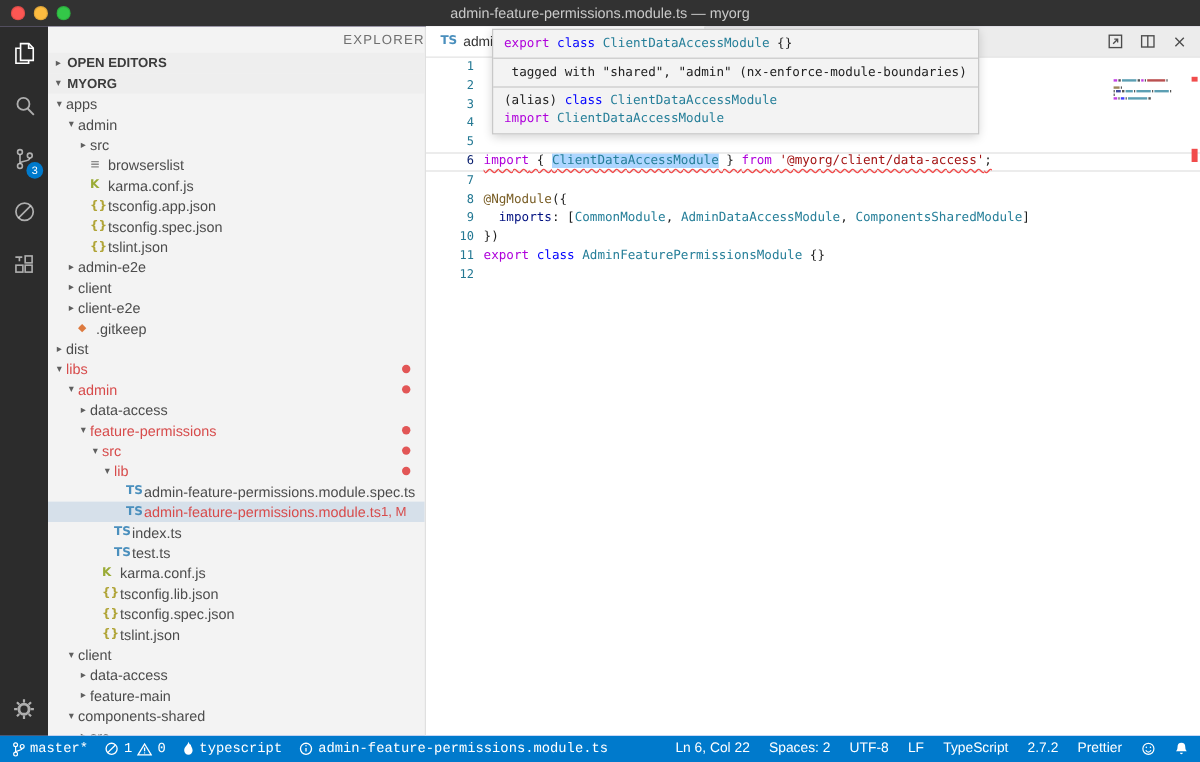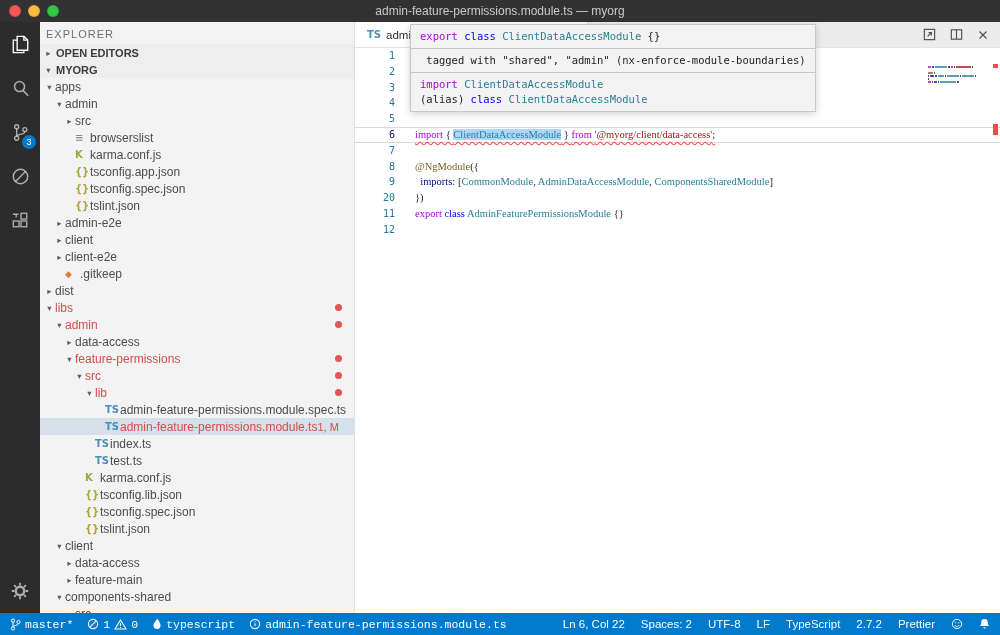--- a/index.html
+++ b/index.html
@@ -18,21 +18,21 @@
   
   .main{display:flex;height:591px;}
   .activitybar{width:40px;background:#2c2c2c;display:flex;flex-direction:column;flex:none;}
   .ab-item{height:44px;display:flex;align-items:center;justify-content:center;color:rgba(255,255,255,.62);position:relative;cursor:pointer;}
   .ab-item.active{color:#ffffff;}
   .ab-badge{position:absolute;right:4px;bottom:5px;background:#007acc;color:#fff;font-size:9px;min-width:14px;height:14px;line-height:14px;border-radius:8px;text-align:center;padding:0 2px;}
   .ab-spacer{flex:1;}
 
   
   .sidebar{width:315px;background:#f3f3f3;overflow:hidden;display:flex;flex-direction:column;flex:none;border-right:1px solid #e0e0e0;}
-  .sidebar-title{height:22px;line-height:24px;padding-left:6px;font-size:11px;letter-spacing:1px;color:#6f6f6f;flex:none;}
+  .sidebar-title{height:22px;line-height:24px;padding-left:6px;font-size:11px;letter-spacing:1px;color:#6f6f6f;flex:none;text-align:right;}
   .section-header{height:17px;display:flex;align-items:center;font-size:11px;font-weight:bold;color:#3c3c3c;padding-left:3px;gap:2px;cursor:pointer;background:#eeeeee;flex:none;}
   .twisty{width:11px;text-align:center;font-size:8.5px;color:#5f5f5f;flex:none;font-family:"DejaVu Sans",sans-serif;}
   .tree{flex:1;overflow:hidden;}
   .tree-row{display:flex;align-items:center;height:17px;font-size:12px;color:#4c4c4c;cursor:pointer;white-space:nowrap;}
   .tree-row.selected{background:#d6e0ea;}
   .tree-row.red .tree-label{color:#d74b4b;}
   .fi{display:inline-block;width:15px;flex:none;font-size:10px;font-weight:bold;font-family:"DejaVu Sans",sans-serif;}
   .fi.ts{color:#4a8fbd;}
   .fi.json{color:#b0a437;}
   .fi.karma{color:#9aab35;font-size:10px;}
@@ -46,21 +46,21 @@
   .tabbar{height:26px;background:#ececec;display:flex;align-items:stretch;justify-content:space-between;flex:none;border-bottom:1px solid #e5e5e5;}
   .tab{display:flex;align-items:center;background:#ffffff;padding:0 12px;gap:5px;font-size:11.5px;color:#333;border-right:1px solid #dcdcdc;cursor:pointer;white-space:nowrap;}
   .tab .fi{width:auto;}
   .editor-actions{display:flex;align-items:center;gap:12px;padding-right:10px;color:#4c4c4c;}
   .editor-actions .icon{cursor:pointer;display:inline-flex;}
   .code-area{flex:1;position:relative;overflow:hidden;}
   .code-line{display:flex;height:15.8px;line-height:15.8px;font-family:"DejaVu Sans Mono",monospace;font-size:10.5px;white-space:pre;}
   .code-line.current{box-shadow:inset 0 1px 0 #d9d9d9, inset 0 -1px 0 #d9d9d9;}
   .gutter{width:40px;text-align:right;color:#237893;flex:none;font-size:10px;}
   .gutter.active{color:#0b216f;}
-  .line-content{margin-left:20px;font-family:Liberation Serif, serif;}
+  .line-content{margin-left:8px;}
   .c-kw{color:#af00db;}
   .c-kwb{color:#0000ff;}
   .c-cls{color:#267f99;}
   .c-var{color:#001080;}
   .c-str{color:#a31515;}
   .c-dec{color:#795e26;}
   .c-pl{color:#1e1e1e;}
   .sel{background:#add6ff;}
   .sq{text-decoration-line:underline;text-decoration-style:wavy;text-decoration-color:#f14c4c;text-underline-offset:2.5px;}
 
@@ -357,21 +357,21 @@
         <div id="code-lines">
             <div class="code-line"><span class="gutter">1</span><span class="line-content"></span></div>
             <div class="code-line"><span class="gutter">2</span><span class="line-content"></span></div>
             <div class="code-line"><span class="gutter">3</span><span class="line-content"></span></div>
             <div class="code-line"><span class="gutter">4</span><span class="line-content"></span></div>
             <div class="code-line"><span class="gutter">5</span><span class="line-content"></span></div>
             <div class="code-line current"><span class="gutter active">6</span><span class="line-content"><span class="sq"><span class="c-kw">import</span><span class="c-pl"> { </span><span class="c-cls sel">ClientDataAccessModule</span><span class="c-pl"> } </span><span class="c-kw">from</span><span class="c-pl"> </span><span class="c-str">'@myorg/client/data-access'</span><span class="c-pl">;</span></span></span></div>
             <div class="code-line"><span class="gutter">7</span><span class="line-content"></span></div>
             <div class="code-line"><span class="gutter">8</span><span class="line-content"><span class="c-dec">@NgModule</span><span class="c-pl">({</span></span></div>
             <div class="code-line"><span class="gutter">9</span><span class="line-content"><span class="c-pl">  </span><span class="c-var">imports</span><span class="c-pl">: [</span><span class="c-cls">CommonModule</span><span class="c-pl">, </span><span class="c-cls">AdminDataAccessModule</span><span class="c-pl">, </span><span class="c-cls">ComponentsSharedModule</span><span class="c-pl">]</span></span></div>
-            <div class="code-line"><span class="gutter">20</span><span class="line-content"><span class="c-pl">})</span></span></div>
+            <div class="code-line"><span class="gutter">10</span><span class="line-content"><span class="c-pl">})</span></span></div>
             <div class="code-line"><span class="gutter">11</span><span class="line-content"><span class="c-kw">export</span><span class="c-pl"> </span><span class="c-kwb">class</span><span class="c-pl"> </span><span class="c-cls">AdminFeaturePermissionsModule</span><span class="c-pl"> {}</span></span></div>
             <div class="code-line"><span class="gutter">12</span><span class="line-content"></span></div>
           </div>
         <div class="minimap" id="minimap">
             <div class="mm-line"></div>
             <div class="mm-line"></div>
             <div class="mm-line"></div>
             <div class="mm-line"></div>
             <div class="mm-line"></div>
             <div class="mm-line">
@@ -415,21 +415,21 @@
           </div>
         <div class="overview-ruler">
           <span class="ruler-mark" style="top:16px;height:4px;"></span>
           <span class="ruler-mark" style="top:76px;height:11px;"></span>
         </div>
       </div>
 
       <div class="hover-popup" id="hover-popup">
           <div class="hp-sec"><span class="c-kw">export</span><span class="c-pl"> </span><span class="c-kwb">class</span><span class="c-pl"> </span><span class="c-cls">ClientDataAccessModule</span><span class="c-pl"> {}</span></div>
           <div class="hp-sec"><div> tagged with "shared", "admin" (nx-enforce-module-boundaries)</div></div>
-          <div class="hp-sec"><div><span class="c-kw">import</span><span class="c-pl"> </span><span class="c-cls">ClientDataAccessModule</span></div><div><span class="c-pl">(alias) </span><span class="c-kwb">class</span><span class="c-pl"> </span><span class="c-cls">ClientDataAccessModule</span></div></div>
+          <div class="hp-sec"><div><span class="c-pl">(alias) </span><span class="c-kwb">class</span><span class="c-pl"> </span><span class="c-cls">ClientDataAccessModule</span></div><div><span class="c-kw">import</span><span class="c-pl"> </span><span class="c-cls">ClientDataAccessModule</span></div></div>
         </div>
     </div>
 
   </div>
 
   <div class="statusbar">
     <div class="sb-group sb-left" id="sb-left">
         <div class="sb-item">
           <span class="icon">
             <svg width="11" height="13" viewBox="0 0 11 13" fill="none" stroke="currentColor" stroke-width="1">

